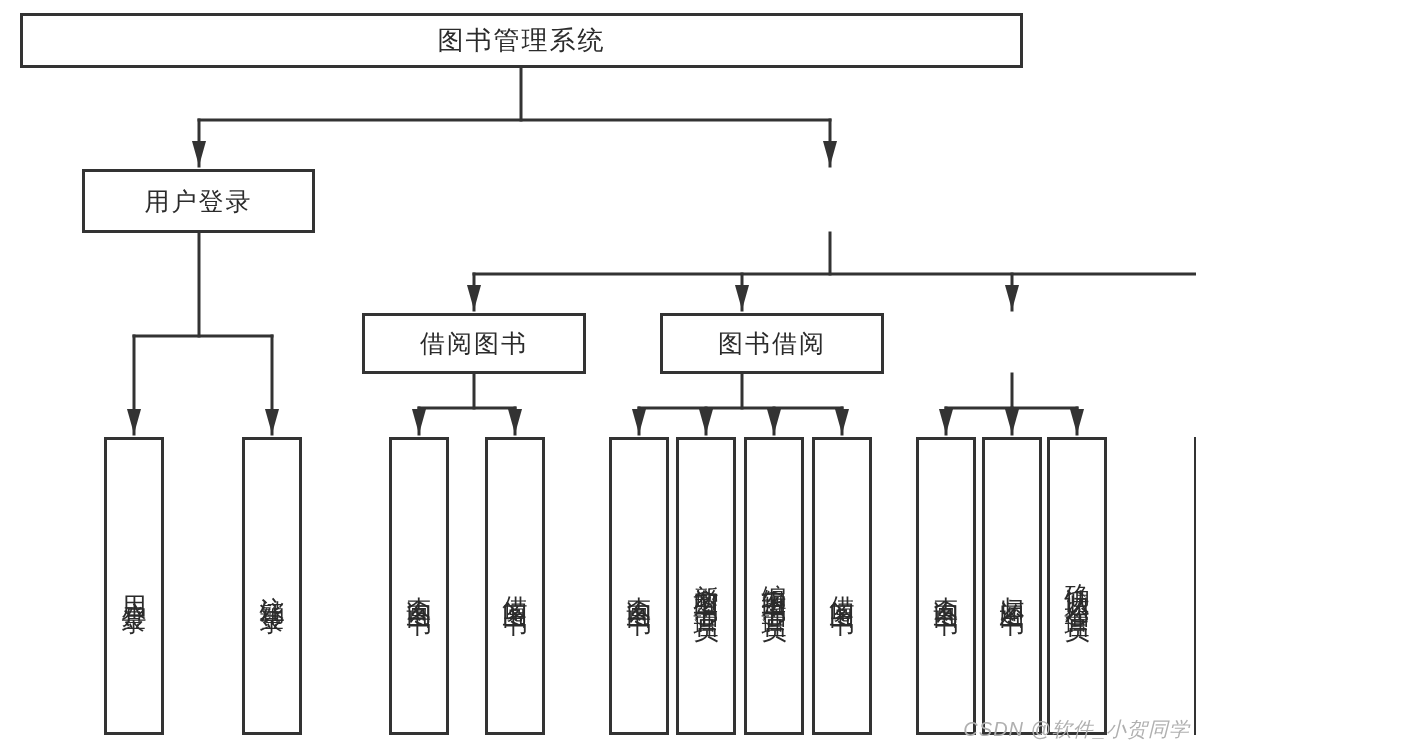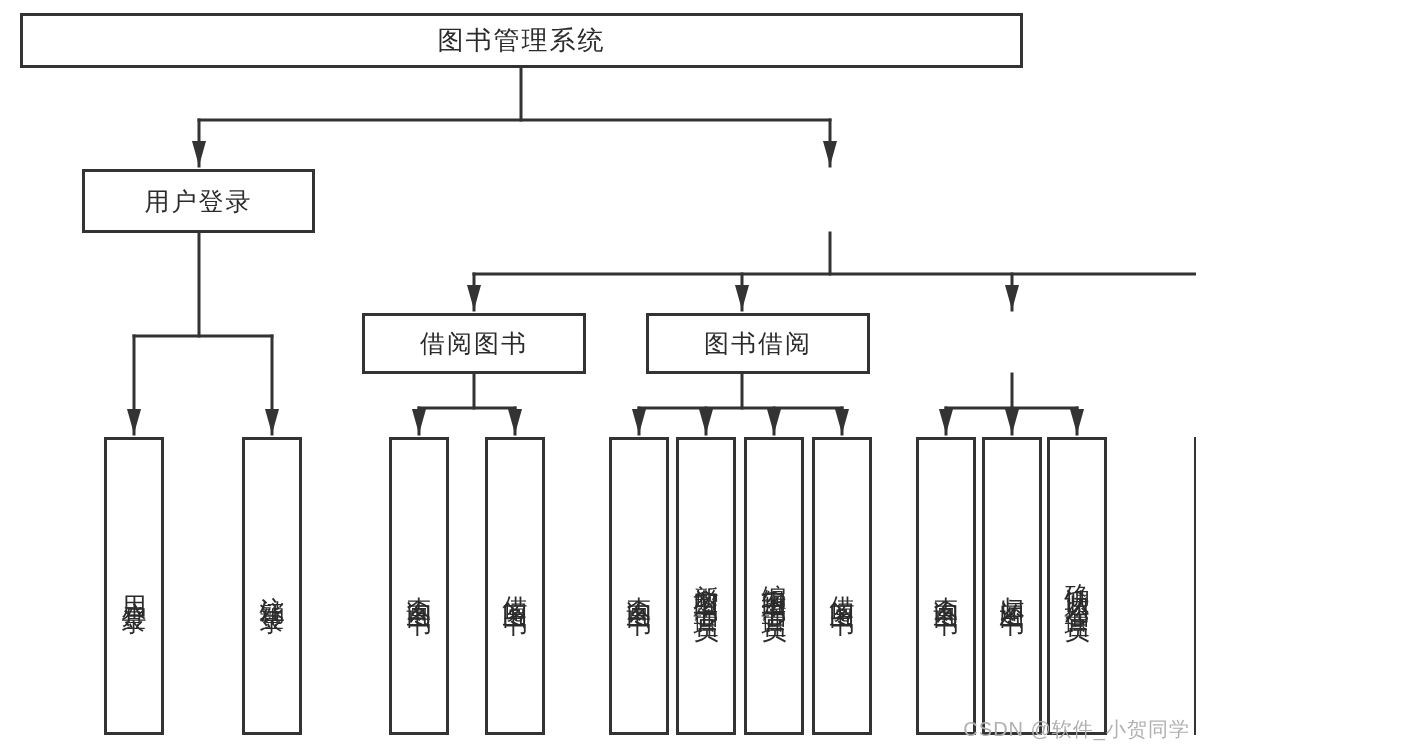--- a/index.html
+++ b/index.html
@@ -60,20 +60,21 @@
     text-orientation: mixed;
     letter-spacing: 5px;
     line-height: 1;
   }
   .watermark {
     position: absolute;
     right: 6px; bottom: 4px;
     font-size: 20px;
     color: #b0b0b0;
     letter-spacing: 1px;
+    font-style: italic;
   }
 </style>
 </head>
 <body>
 
 <div class="canvas">
 
   <svg class="connectors" viewBox="0 0 1405 747" xmlns="http://www.w3.org/2000/svg">
     <defs>
       <marker id="arr" markerUnits="userSpaceOnUse" markerWidth="18" markerHeight="27" refX="8" refY="25" orient="0">
@@ -126,21 +127,21 @@
     <span>图书管理系统</span>
   </div>
 
   <div class="box l2" style="left:82px">
     <span>用户登录</span>
   </div>
 
   <div class="box l3" style="left:362px">
     <span>借阅图书</span>
   </div>
-  <div class="box l3" style="left:646px">
+  <div class="box l3" style="left:660px">
     <span>图书借阅</span>
   </div>
 
   <div class="box leaf" style="left:104px">
     <span>用户登录</span>
   </div>
   <div class="box leaf" style="left:242px">
     <span>注销登录</span>
   </div>
 

